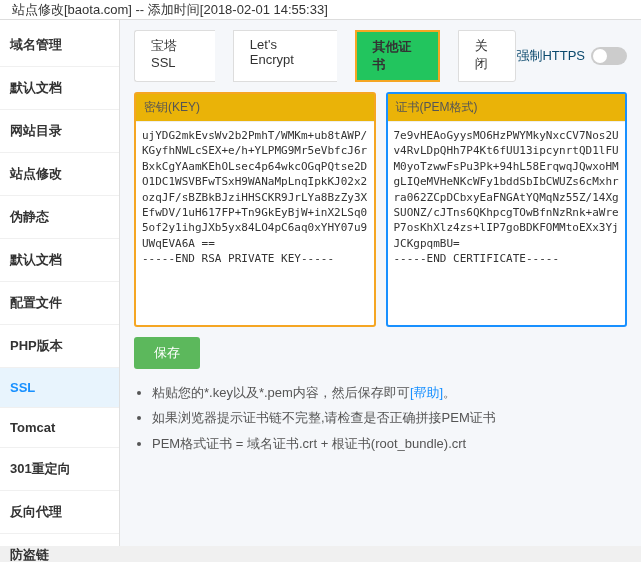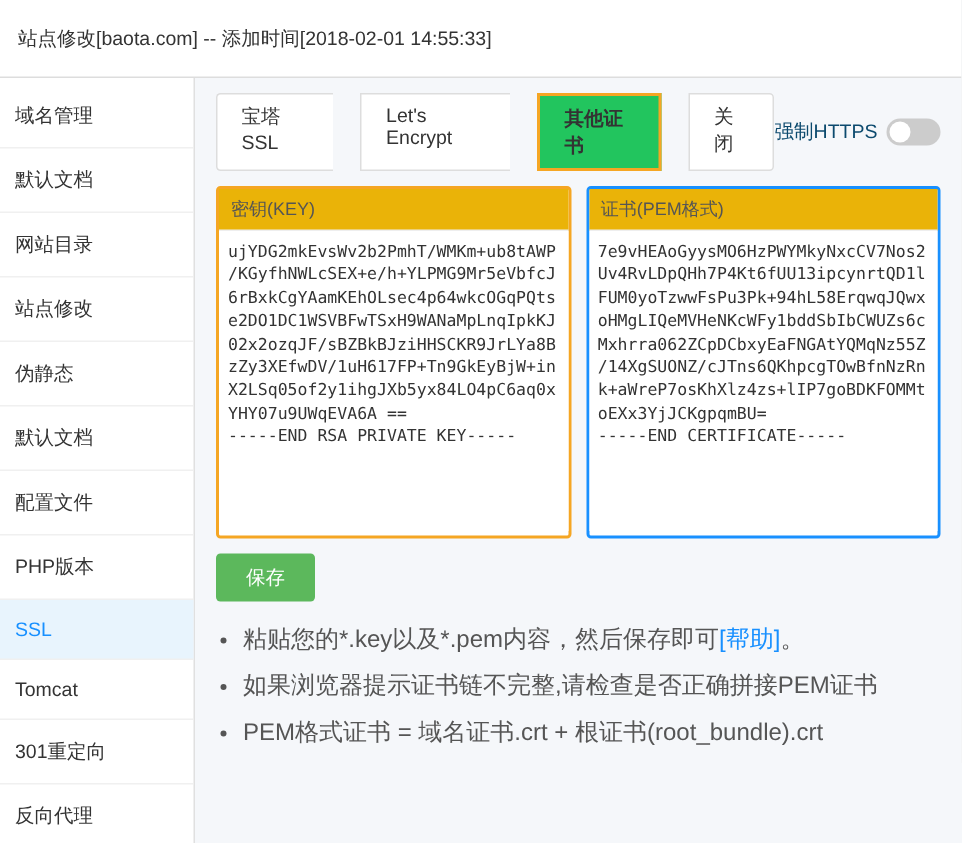--- a/index.html
+++ b/index.html
@@ -12,38 +12,39 @@
       overflow: hidden;
     }
 
     
     .title-bar {
       background: #fff;
       border-bottom: 1px solid #ddd;
       padding: 8px 12px;
       font-size: 13px;
       color: #333;
-      height: 52px;
+      height: 20px;
       display: flex;
       align-items: center;
     }
 
     
     .main-layout {
       display: flex;
       height: calc(562px - 36px);
     }
 
     
     .sidebar {
-      width: 130px;
+      width: 120px;
       background: #fff;
       border-right: 1px solid #e0e0e0;
       flex-shrink: 0;
       padding-top: 4px;
+      font-weight: bold;
     }
     .sidebar-item {
       padding: 12px 10px;
       cursor: pointer;
       color: #333;
       font-size: 13px;
       border-bottom: 1px solid #f0f0f0;
     }
     .sidebar-item.active {
       background: #e8f4fd;
@@ -168,21 +169,21 @@
       border: none;
       padding: 7px 20px;
       border-radius: 3px;
       cursor: pointer;
       font-size: 13px;
       margin-bottom: 12px;
     }
 
     
     .notes {
-      font-size: 16px;
+      font-size: 13px;
       color: #555;
       line-height: 1.8;
     }
     .notes ul {
       list-style: disc;
       padding-left: 18px;
     }
     .notes li {
       margin-bottom: 2px;
     }

